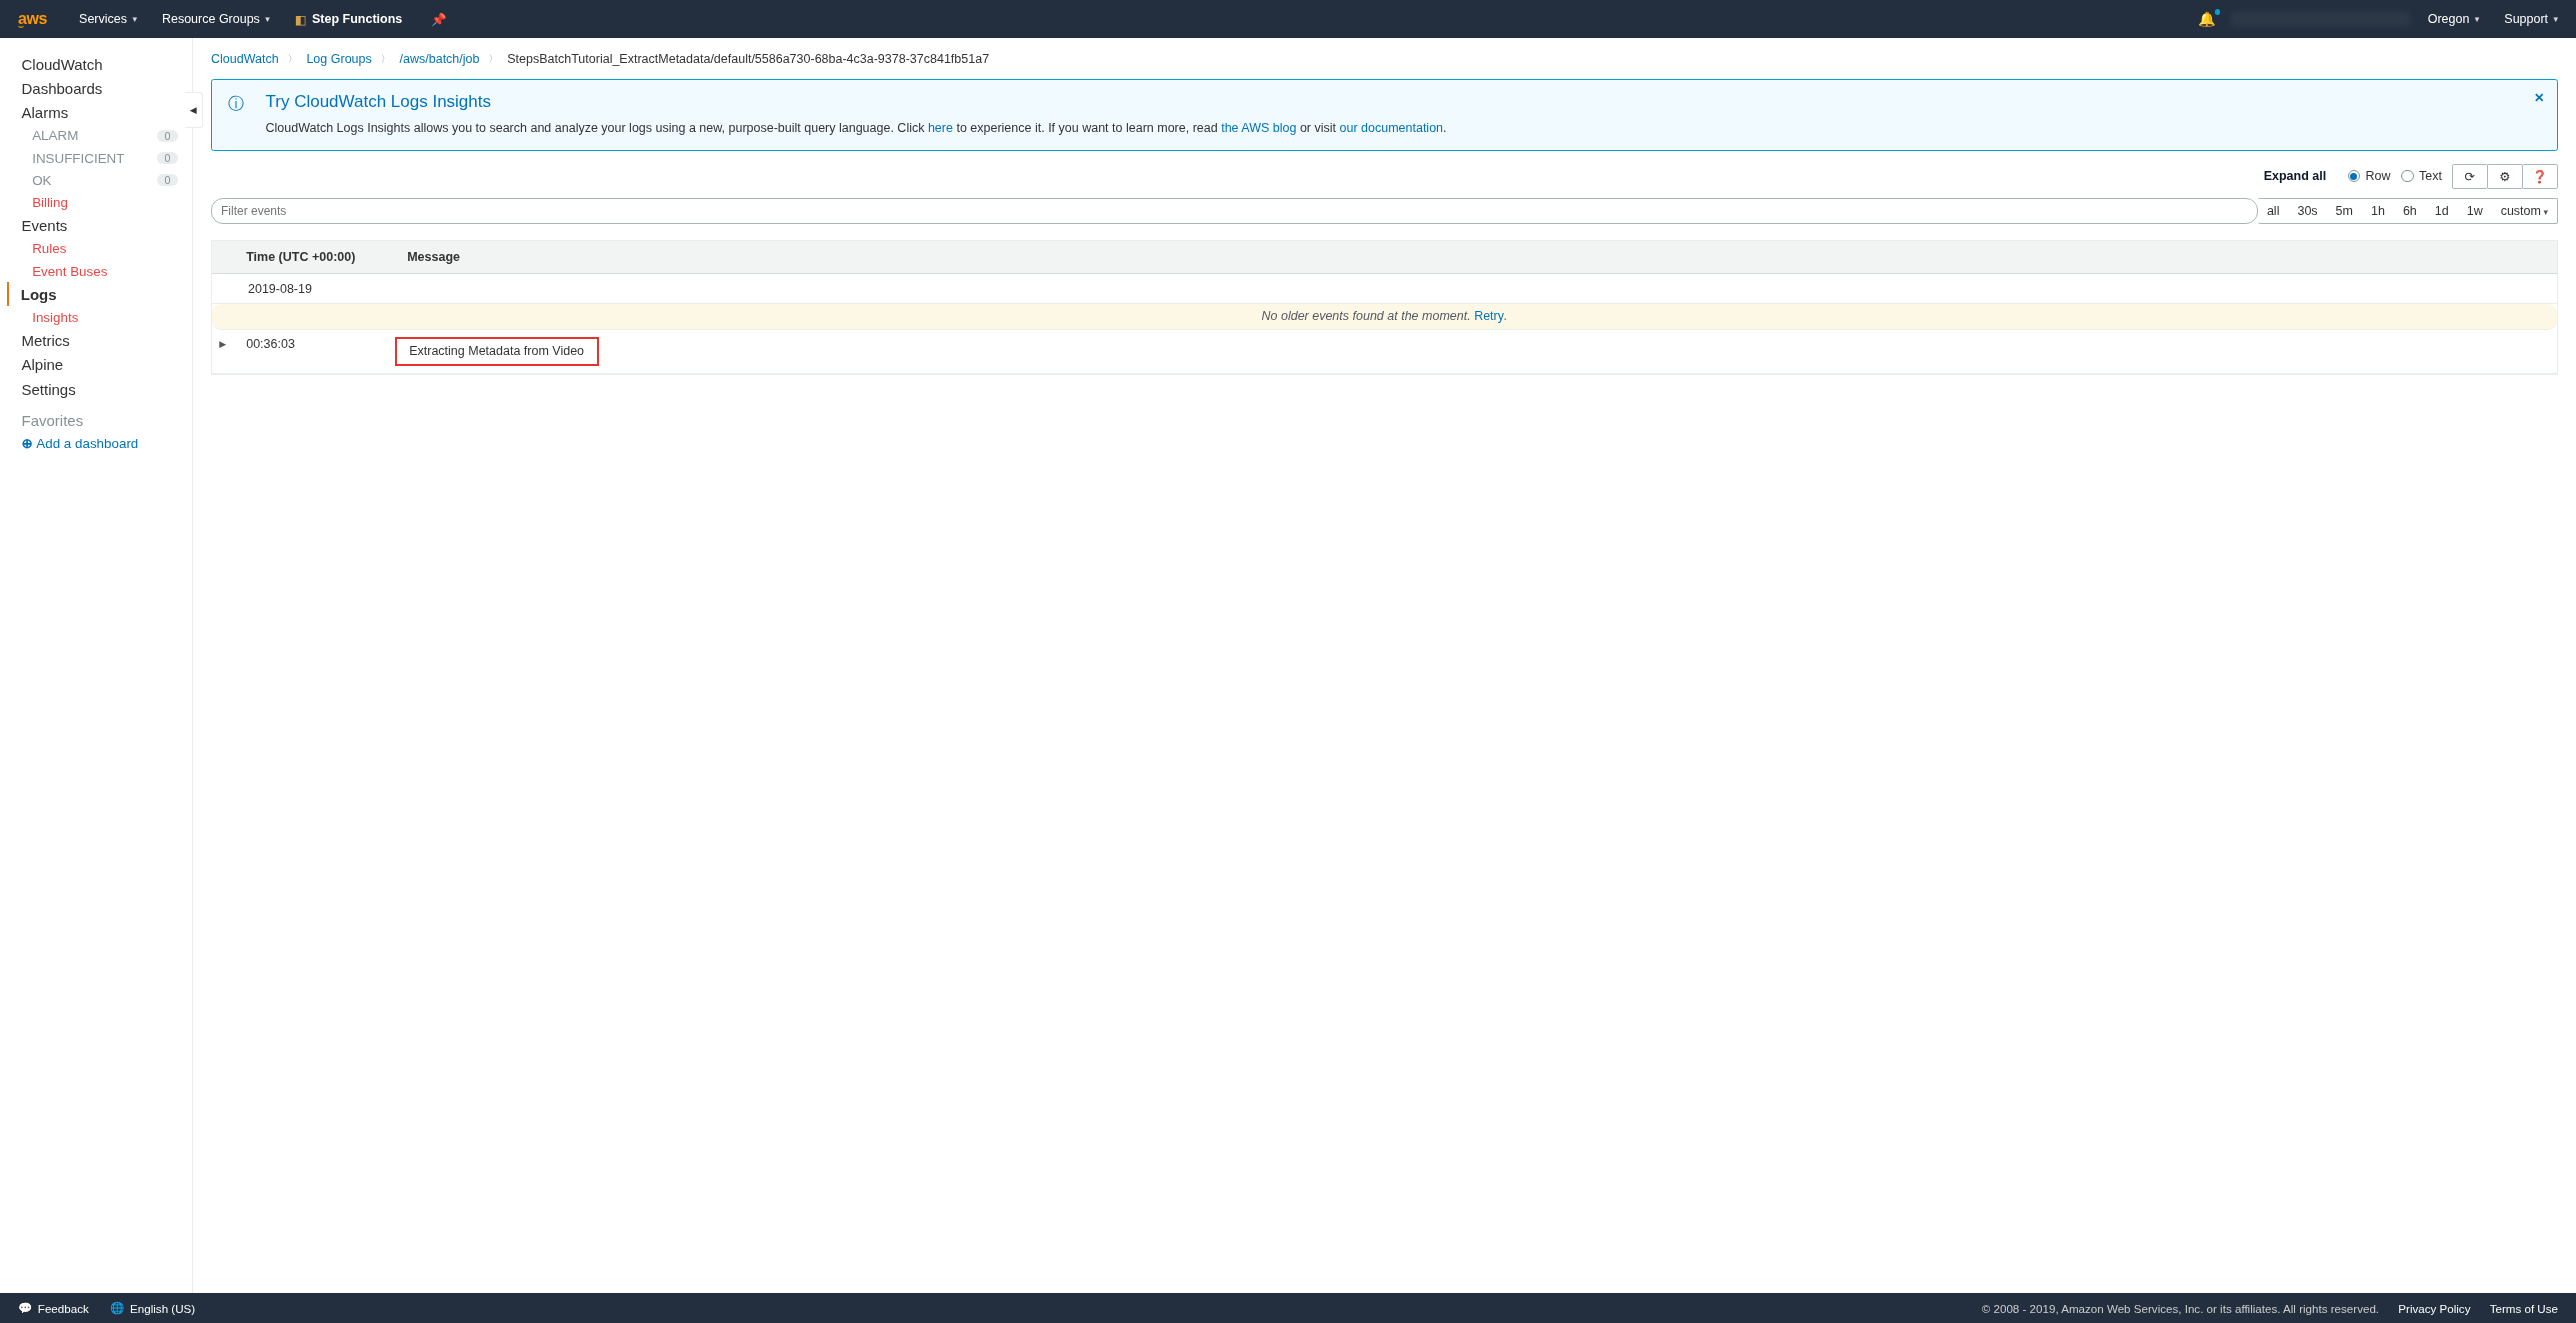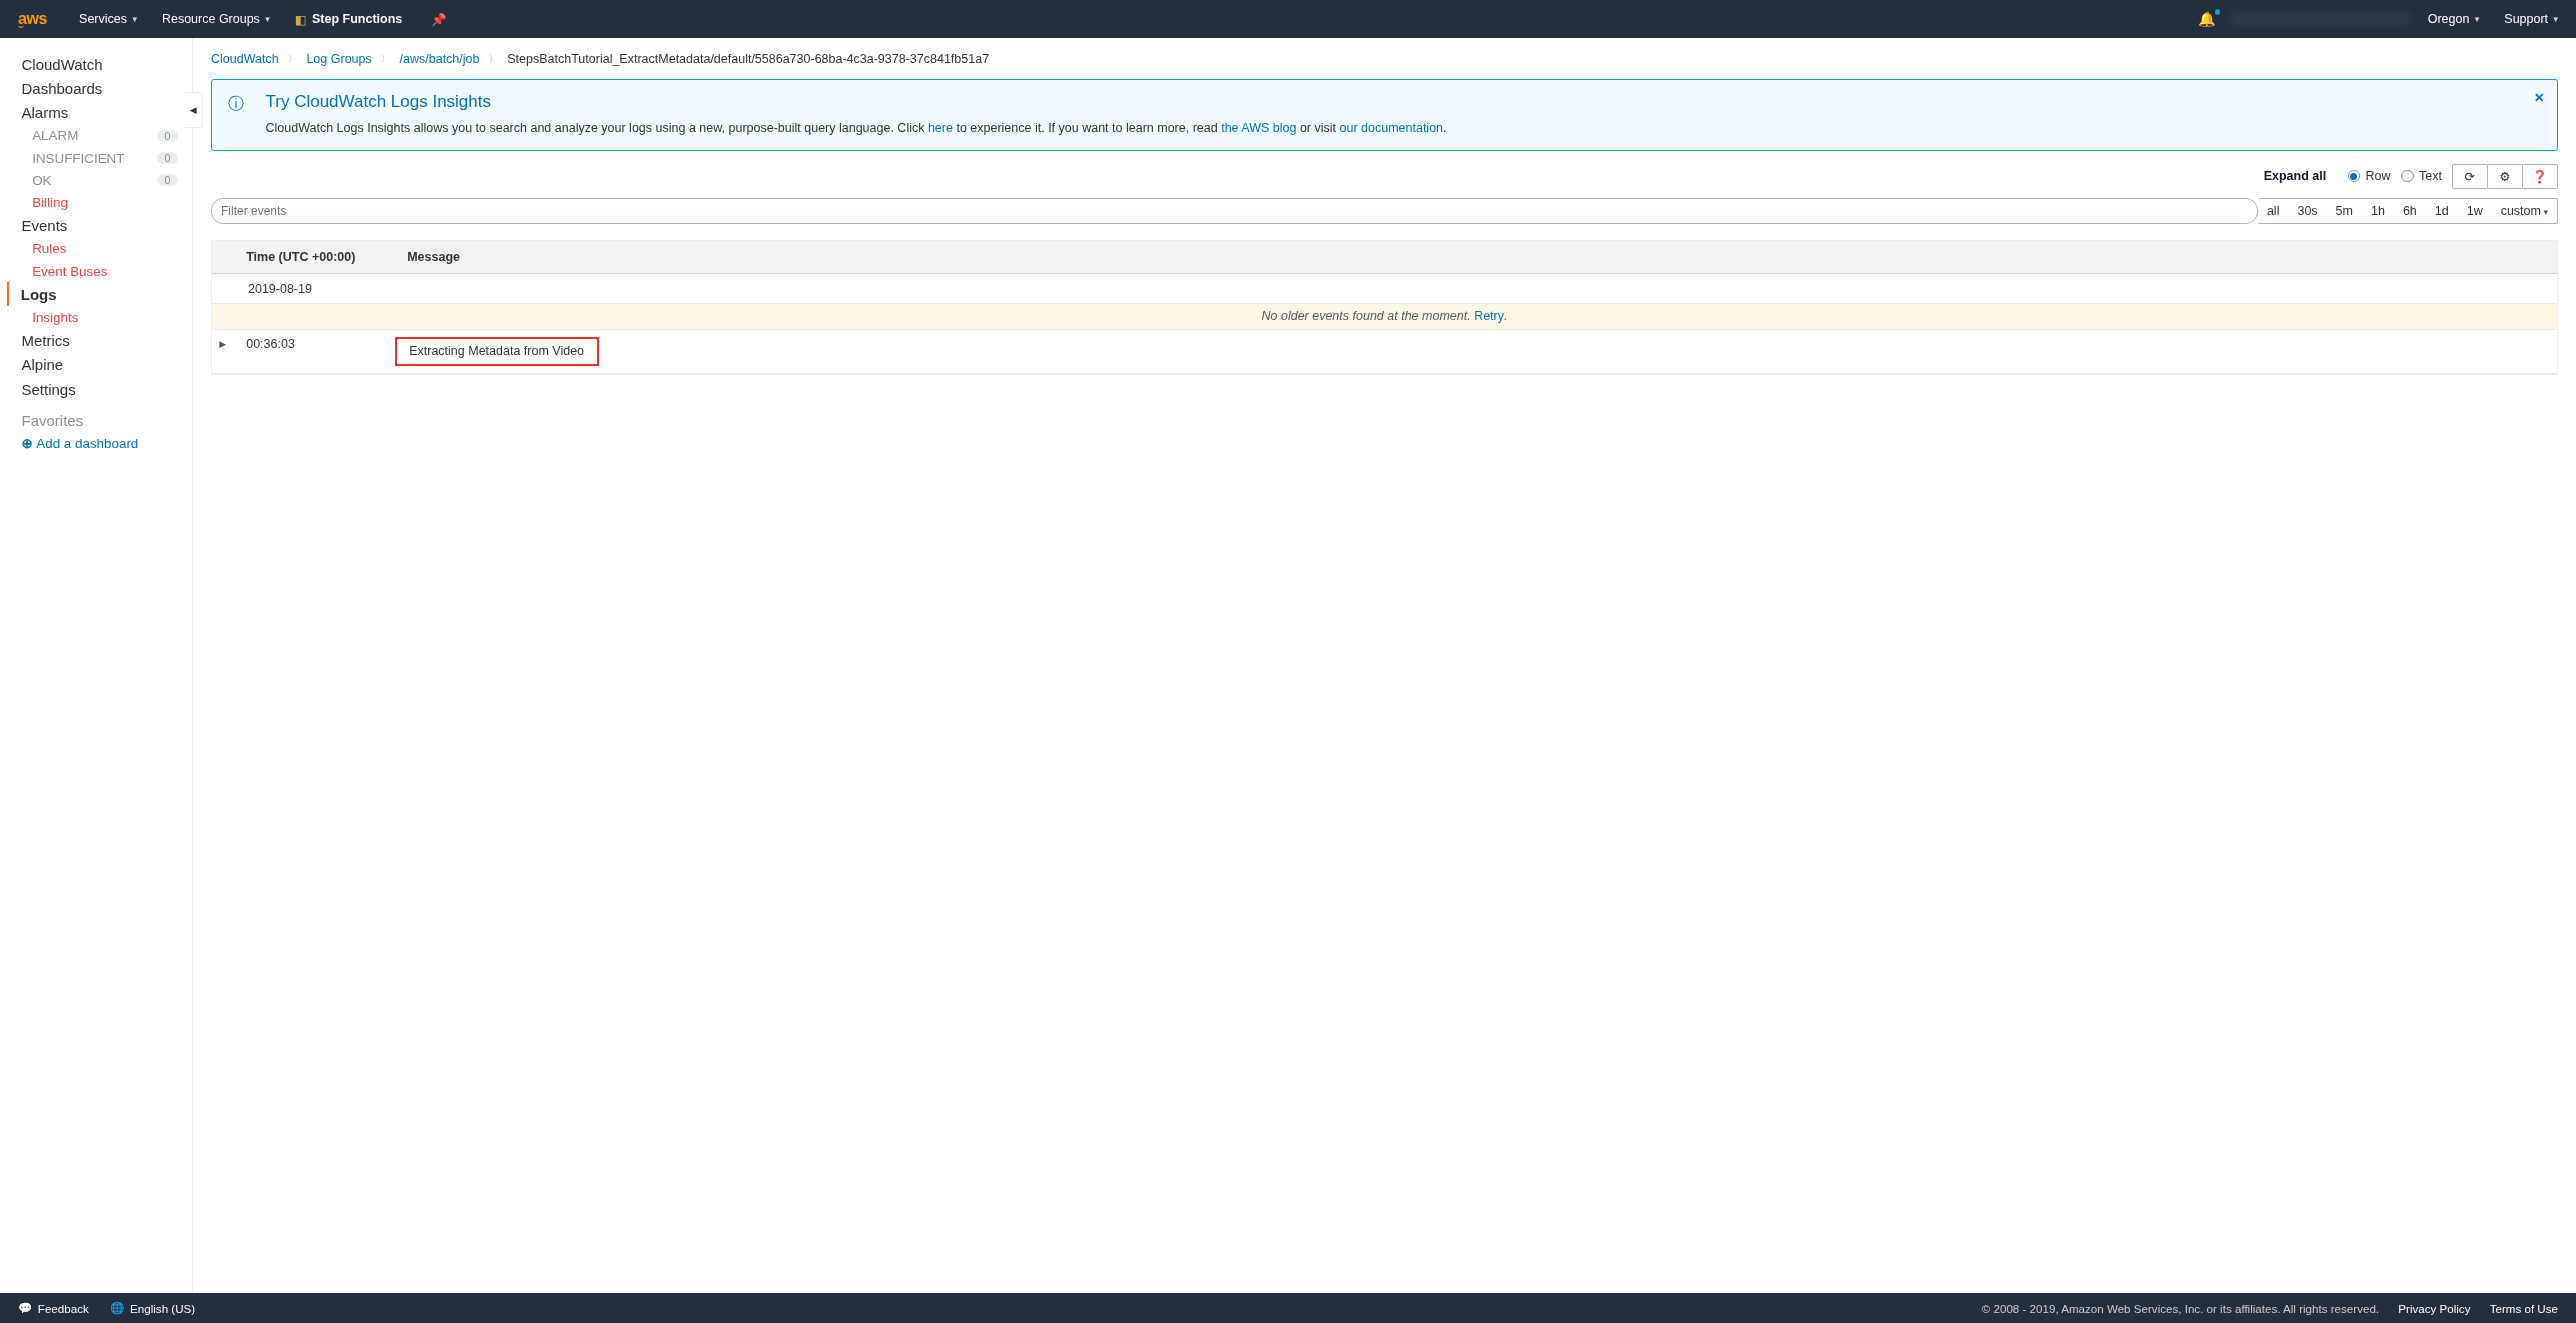--- a/index.html
+++ b/index.html
@@ -58,21 +58,21 @@
 .time-pills { display: flex; border: 0.9px solid #aab7b8; border-left: none; border-radius: 1.8px; align-items: center; }
 .time-pills .pill { padding: 5.4px 9px; font-size: 12.5px; cursor: pointer; color: #333; }
 .time-pills .pill.custom::after { content: " ▾"; font-size: 9px; color: #555; }
 
 .log-table { border: 0.9px solid #eaeded; margin-top: 16px; }
 .log-table .head { display: flex; background: #f2f3f3; border-bottom: 0.9px solid #d5dbdb; font-size: 12.5px; font-weight: bold; }
 .log-table .col-exp { width: 27px; }
 .log-table .col-time { width: 161px; padding: 9px 7.2px; }
 .log-table .col-msg { flex: 1; padding: 9px 7.2px; }
 .log-table .date-row { padding: 7.2px 7.2px 7.2px 36px; font-size: 12.5px; color: #333; border-bottom: 0.9px solid #eaeded; }
-.log-table .notice-row { background: #fdf8e5; padding: 5.4px 7.2px; text-align: center; font-size: 12.5px; font-style: italic; color: #545b64; border-bottom: 0.9px solid #eaeded; }
+.log-table .notice-row { background: #fdf8e5; padding: 5.4px 7.2px; text-align: center; font-size: 12.5px; font-style: italic; color: #545b64; border-bottom: 0.9px solid #eaeded; border-radius: 9px; }
 .log-table .notice-row a { color: #0073bb; font-style: normal; cursor: pointer; }
 .log-table .entry-row { display: flex; padding: 7.2px 7.2px; border-bottom: 0.9px solid #eaeded; font-size: 12.5px; }
 .log-table .entry-row .exp { width: 27px; color: #555; font-size: 9px; cursor: pointer; padding-top: 1.8px; }
 .log-table .entry-row .t { width: 161px; }
 .log-table .entry-row .m { flex: 1; }
 .highlight-box { border: 2.7px solid #e8332c; display: inline-block; padding: 5.4px 12.5px; margin-left: -12.5px; }
 
 
 .footer { background: #232f3e; color: #ccc; height: 30px; display: flex; align-items: center; padding: 0 18px; font-size: 11.6px; }
 .footer .fb { display: flex; align-items: center; margin-right: 21.5px; color: #fff; cursor: pointer; }

